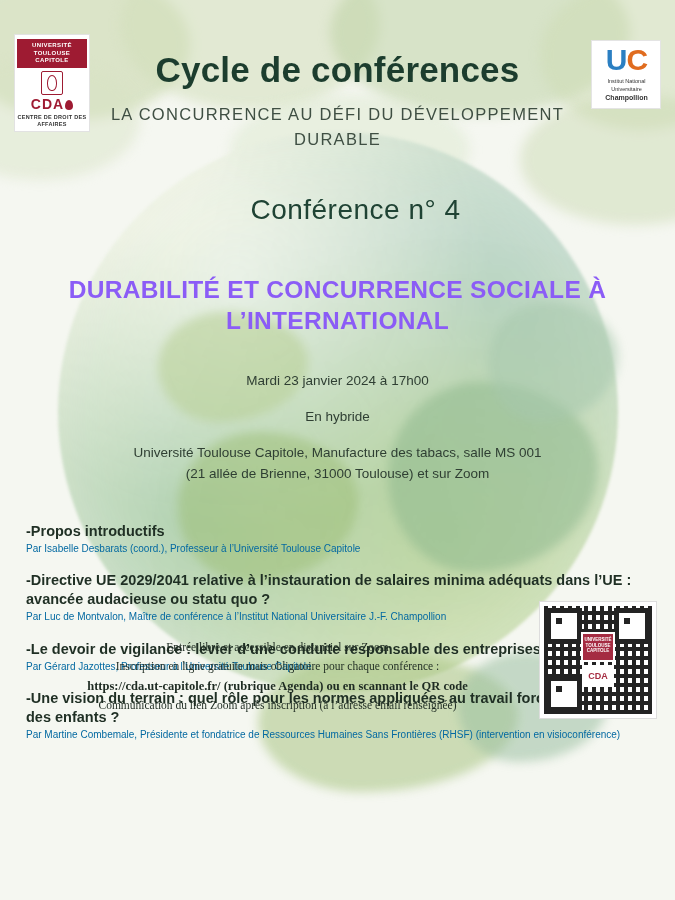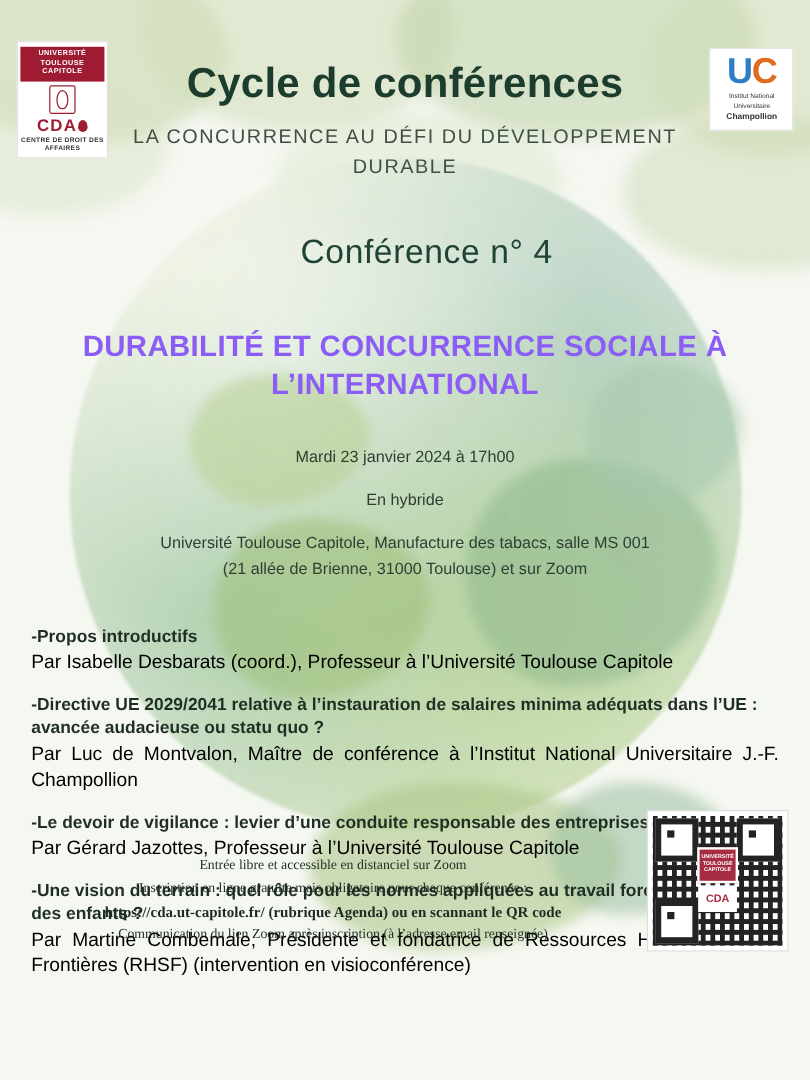--- a/index.html
+++ b/index.html
@@ -222,23 +222,23 @@
     color: #243327;
   }
   .item { margin-bottom: 16px; }
   .item-head {
     font-size: 14.5px;
     font-weight: bold;
     line-height: 1.32;
     color: #1f2f24;
   }
   .item-body {
-    font-size: 16px;
+    font-size: 10px;
     line-height: 1.32;
-    color: #000000;
+    color: #0369a1;
     text-align: justify;
     margin-top: 1px;
   }
 
   
   .footer {
     position: absolute;
     left: 0;
     right: 0;
     bottom: 26px;

